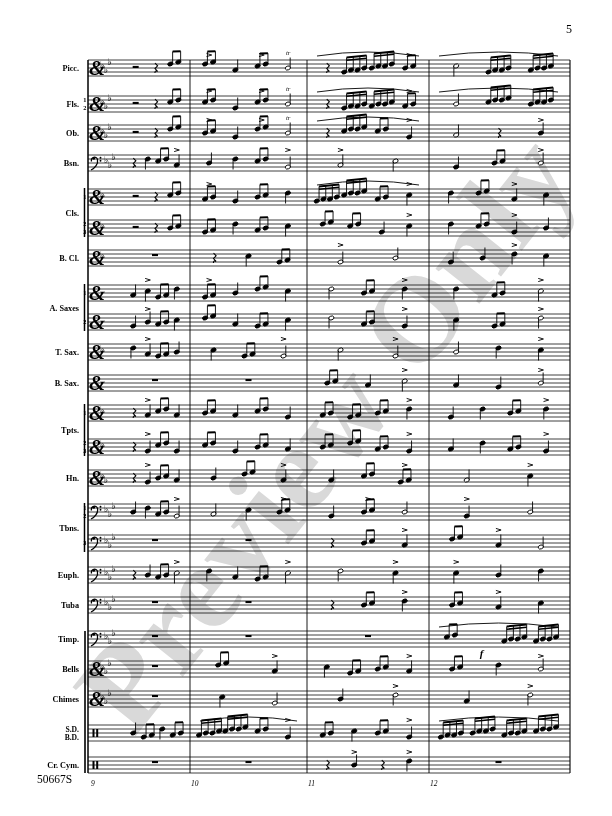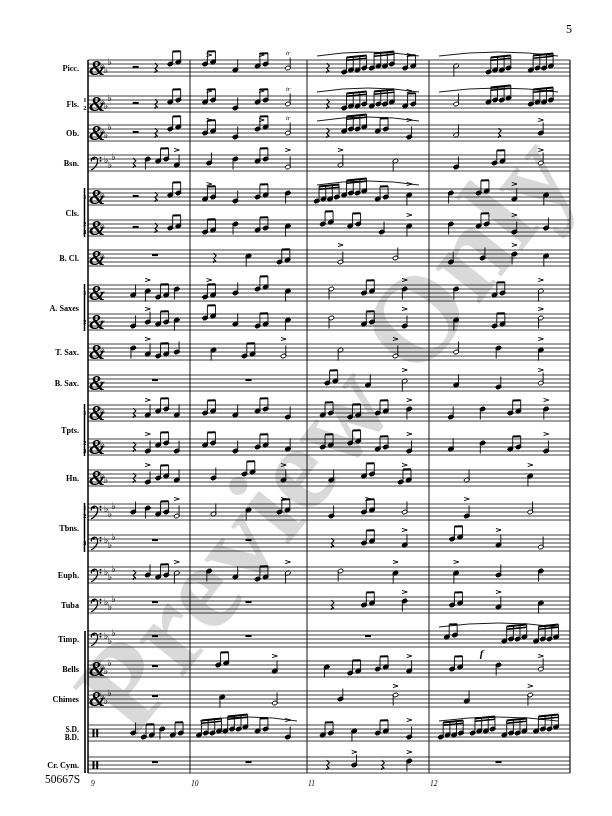--- a/index.html
+++ b/index.html
@@ -12,21 +12,21 @@
     transform:translate(-50%,-50%) rotate(-51.5deg);
     transform-origin:center;white-space:nowrap;
     font-family:"Liberation Serif",serif;font-weight:bold;
     font-size:122px;letter-spacing:1px;color:#d9d9d9;
     user-select:none;z-index:1;
   }
   .pagenum{
     position:absolute;top:22px;right:40px;font-size:12px;z-index:3;
   }
   .catalog{
-    position:absolute;left:37px;top:773px;font-size:11.5px;z-index:3;margin-left:8px;
+    position:absolute;left:37px;top:773px;font-size:11.5px;z-index:3;
   }
   #score{position:absolute;left:0;top:0;z-index:2;}
 </style>
 </head>
 <body>
 
 <div class="page">
   <div class="watermark">Preview Only</div>
   <svg id="score" width="612" height="816" viewBox="0 0 612 816" font-family="Liberation Serif, serif">
       <g>

